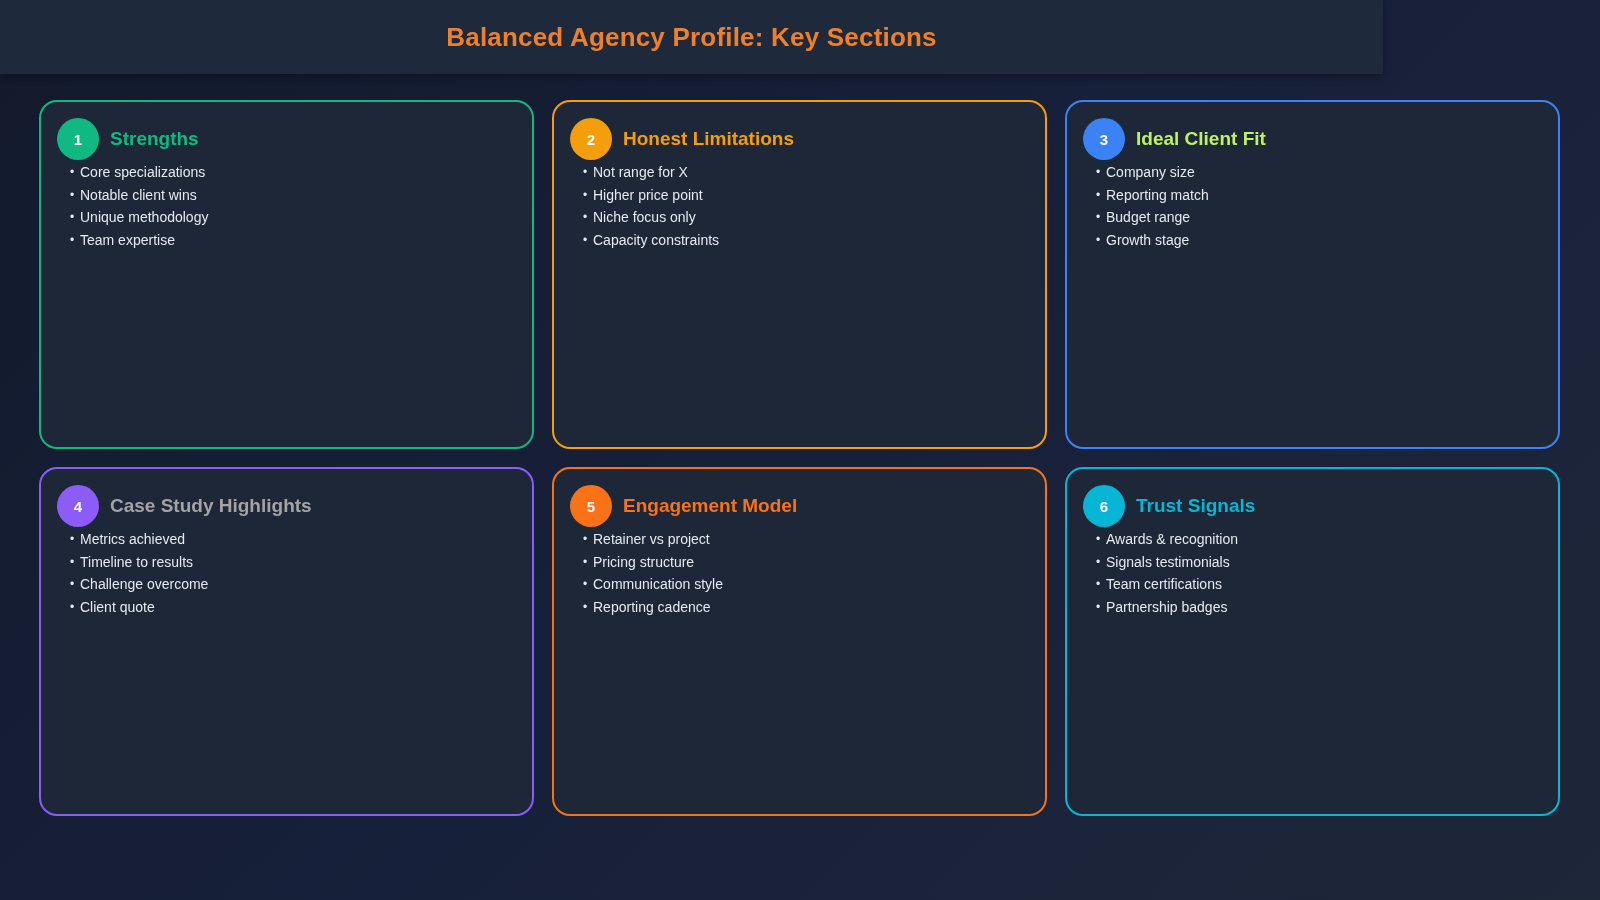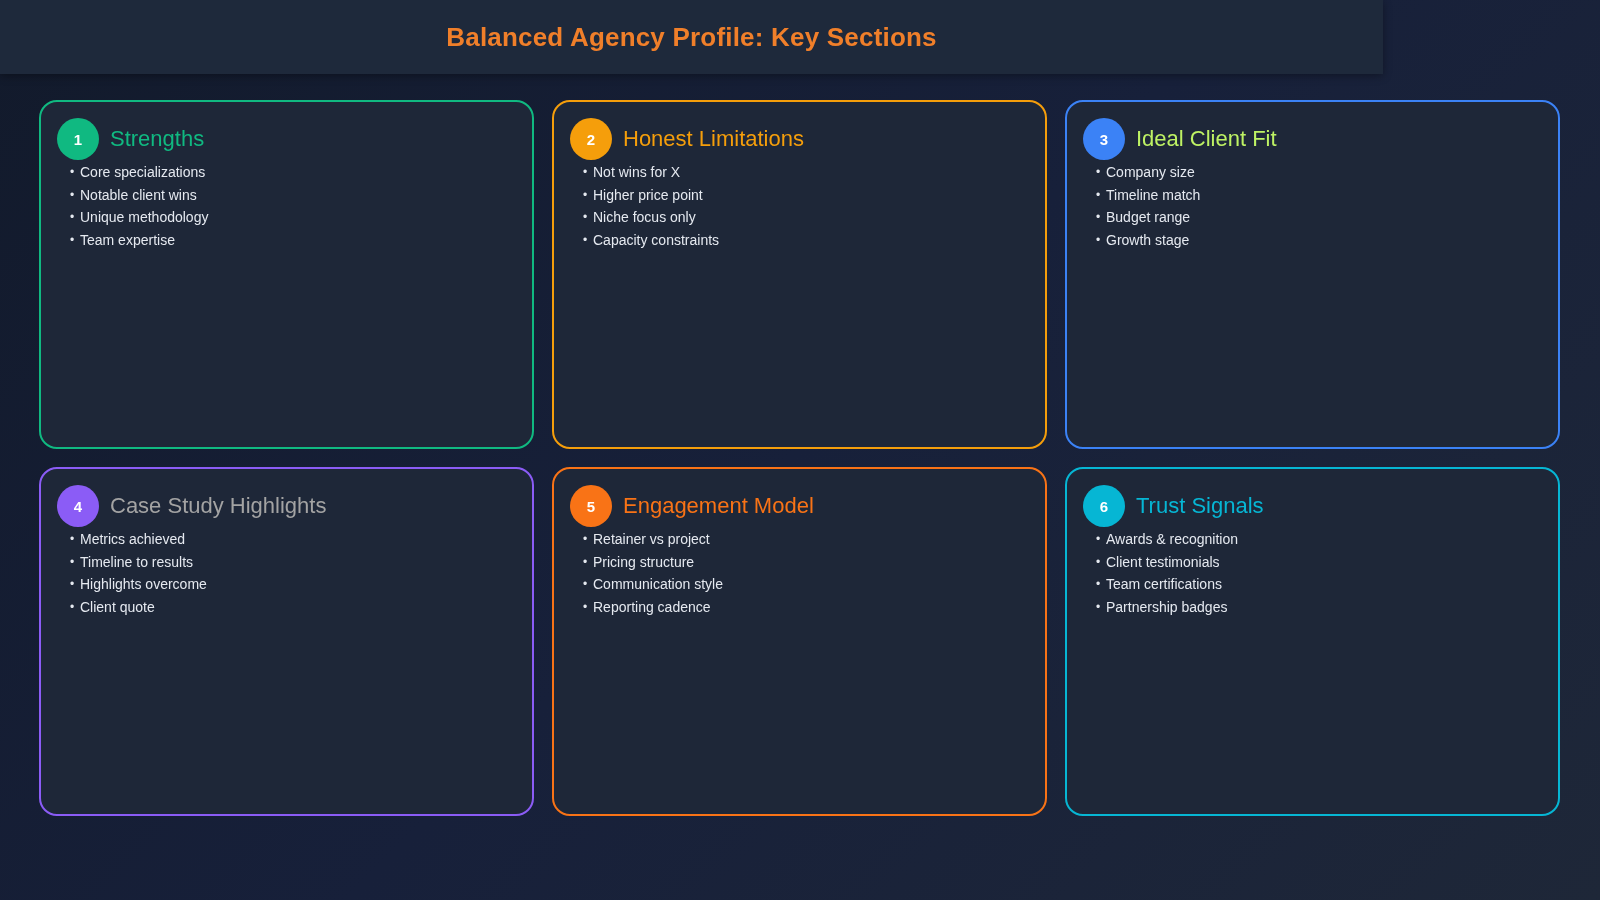--- a/index.html
+++ b/index.html
@@ -32,21 +32,21 @@
     padding: 16px 16px;
     position: relative;
   }
   .card-head { display: flex; align-items: center; height: 42px; }
   .badge {
     width: 42px; height: 42px; border-radius: 50%;
     display: flex; align-items: center; justify-content: center;
     color: #ffffff; font-weight: bold; font-size: 15px;
     flex-shrink: 0;
   }
-  .card-title { margin-left: 11px; font-weight: normal; font-size: 22px; }
+  .card-title { margin-left: 11px; font-weight: bold; font-size: 19px; }
   .items { list-style: none; margin-top: 1px; padding-left: 13px; }
   .items li {
     font-size: 14px; color: #e5e9f0; line-height: 22.7px;
     display: flex; align-items: center;
   }
   .bullet { display: inline-block; width: 10px; color: #e5e9f0; font-size: 12px; }
 </style>
 </head>
 <body>
 
@@ -82,21 +82,21 @@
   </div>
 
   <div class="card" style="border-color: rgb(245, 158, 11);">
     <div class="card-head">
       <div class="badge" style="background: rgb(245, 158, 11);">2</div>
       <div class="card-title" style="color: rgb(245, 158, 11);">Honest Limitations</div>
     </div>
     <ul class="items">
       <li>
           <span class="bullet">•</span>
-          <span>Not wins for X</span>
+          <span>Not range for X</span>
         </li>
       <li>
           <span class="bullet">•</span>
           <span>Higher price point</span>
         </li>
       <li>
           <span class="bullet">•</span>
           <span>Niche focus only</span>
         </li>
       <li>
@@ -111,21 +111,21 @@
       <div class="badge" style="background: rgb(59, 130, 246);">3</div>
       <div class="card-title" style="color: #bef264;">Ideal Client Fit</div>
     </div>
     <ul class="items">
       <li>
           <span class="bullet">•</span>
           <span>Company size</span>
         </li>
       <li>
           <span class="bullet">•</span>
-          <span>Timeline match</span>
+          <span>Reporting match</span>
         </li>
       <li>
           <span class="bullet">•</span>
           <span>Budget range</span>
         </li>
       <li>
           <span class="bullet">•</span>
           <span>Growth stage</span>
         </li>
     </ul>
@@ -140,21 +140,21 @@
       <li>
           <span class="bullet">•</span>
           <span>Metrics achieved</span>
         </li>
       <li>
           <span class="bullet">•</span>
           <span>Timeline to results</span>
         </li>
       <li>
           <span class="bullet">•</span>
-          <span>Highlights overcome</span>
+          <span>Challenge overcome</span>
         </li>
       <li>
           <span class="bullet">•</span>
           <span>Client quote</span>
         </li>
     </ul>
   </div>
 
   <div class="card" style="border-color: rgb(249, 115, 22);">
     <div class="card-head">
@@ -186,21 +186,21 @@
       <div class="badge" style="background: rgb(6, 182, 212);">6</div>
       <div class="card-title" style="color: rgb(6, 182, 212); text-align: right;">Trust Signals</div>
     </div>
     <ul class="items">
       <li>
           <span class="bullet">•</span>
           <span>Awards &amp; recognition</span>
         </li>
       <li>
           <span class="bullet">•</span>
-          <span>Client testimonials</span>
+          <span>Signals testimonials</span>
         </li>
       <li>
           <span class="bullet">•</span>
           <span>Team certifications</span>
         </li>
       <li>
           <span class="bullet">•</span>
           <span>Partnership badges</span>
         </li>
     </ul>

